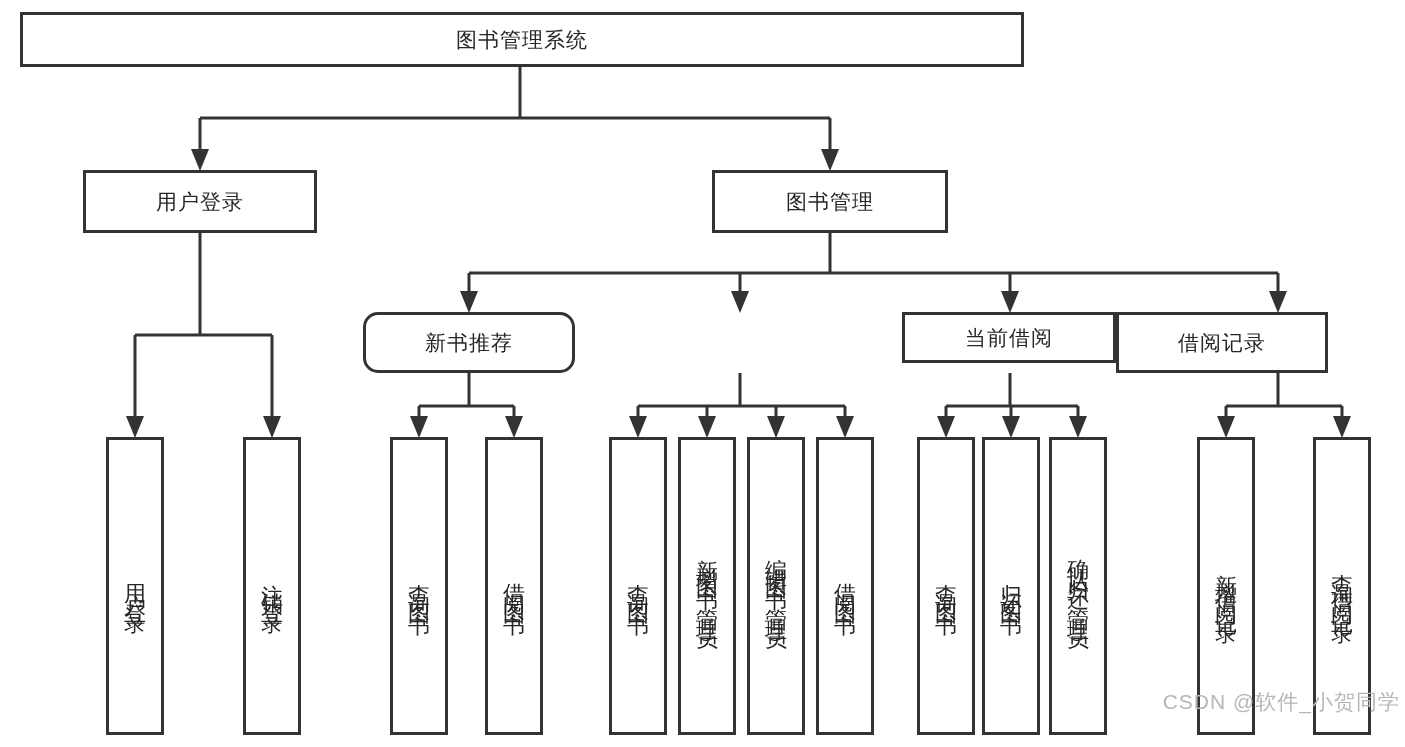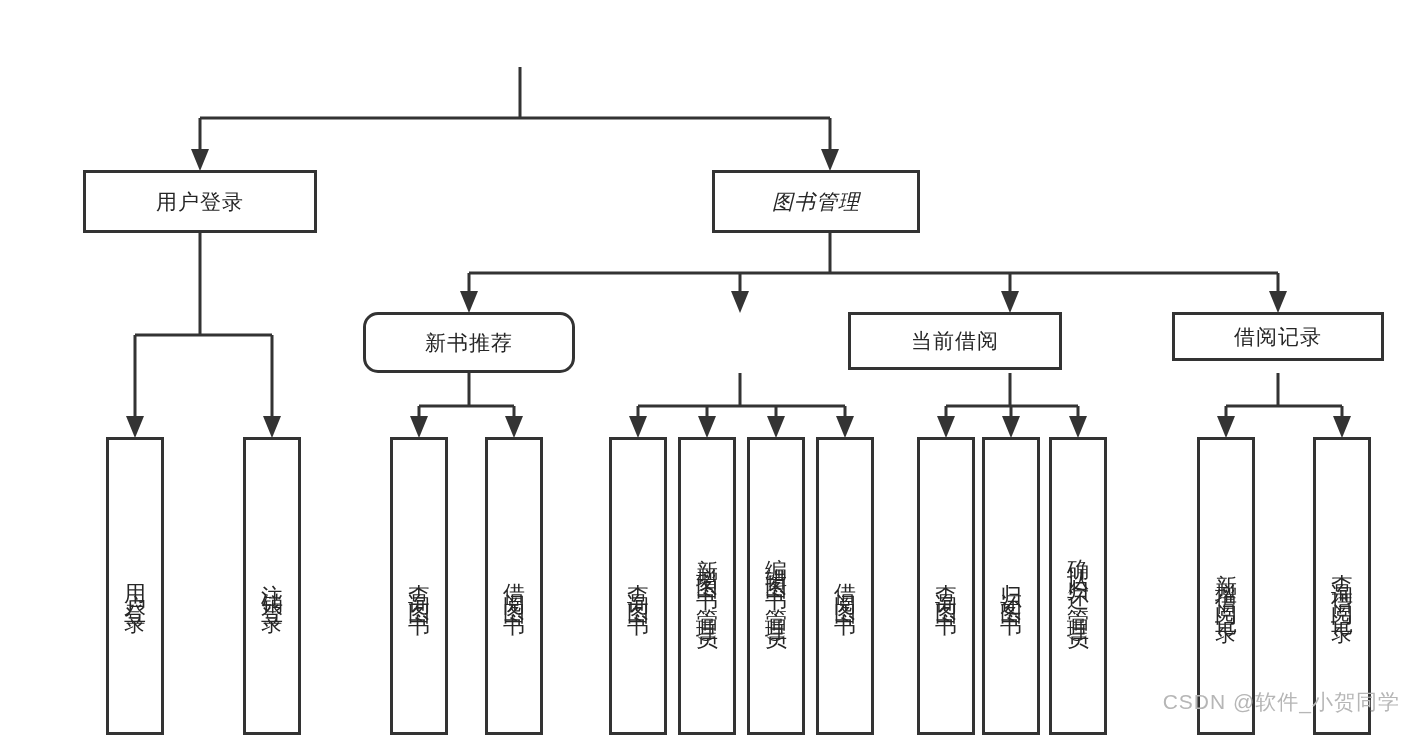--- a/index.html
+++ b/index.html
@@ -29,25 +29,25 @@
     display: flex;
     align-items: center;
     justify-content: center;
     color: #262626;
     font-size: 21px;
     letter-spacing: 1px;
     z-index: 2;
   }
   .node.root   { left: 20px;  top: 12px;  width: 1004px; height: 55px; font-size: 21px; }
   .node.l1a    { left: 83px;  top: 170px; width: 234px;  height: 63px; }
-  .node.l1b    { left: 712px; top: 170px; width: 208px;  height: 63px; font-style: italic; }
+  .node.l1b    { left: 712px; top: 170px; width: 236px;  height: 63px; }
   .node.l2a    { left: 363px; top: 312px; width: 212px;  height: 61px; border-radius: 15px; }
   .node.l2b    { left: 632px; top: 312px; width: 215px;  height: 62px; }
-  .node.l2c    { left: 848px; top: 312px; width: 214px;  height: 58px; }
-  .node.l2d    { left: 1172px;top: 312px; width: 212px;  height: 49px; }
+  .node.l2c    { left: 902px; top: 312px; width: 214px;  height: 51px; }
+  .node.l2d    { left: 1116px;top: 312px; width: 212px;  height: 61px; }
   .leaf {
     position: absolute;
     box-sizing: border-box;
     top: 437px;
     width: 58px;
     height: 298px;
     border: 3px solid #333333;
     background: #ffffff;
     display: flex;
     align-items: center;
@@ -148,20 +148,23 @@
 
     <g stroke="#333333" stroke-width="3" fill="none">
       <path d="M1278 373 V406 M1226 406 H1342 M1226 406 V419 M1342 406 V419"></path>
     </g>
     <g fill="#333333" stroke="none">
       <polygon points="1217,416 1235,416 1226,438"></polygon>
       <polygon points="1333,416 1351,416 1342,438"></polygon>
     </g>
   </svg>
 
+  <div class="node root">
+    <span>图书管理系统</span>
+  </div>
 
   <div class="node l1a">
     <span>用户登录</span>
   </div>
   <div class="node l1b">
     <span>图书管理</span>
   </div>
 
   <div class="node l2a">
     <span>新书推荐</span>

